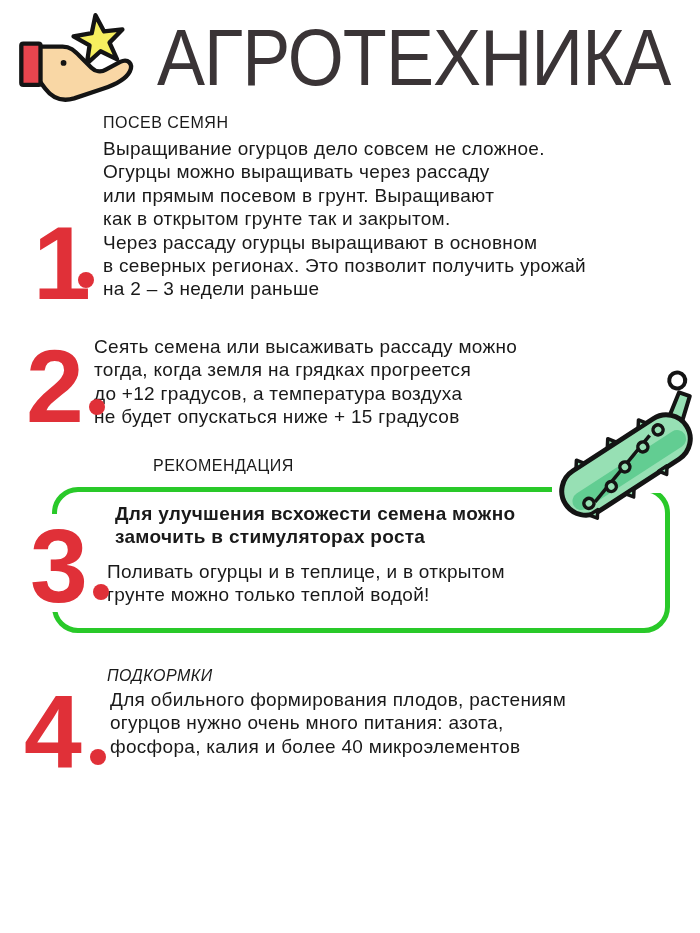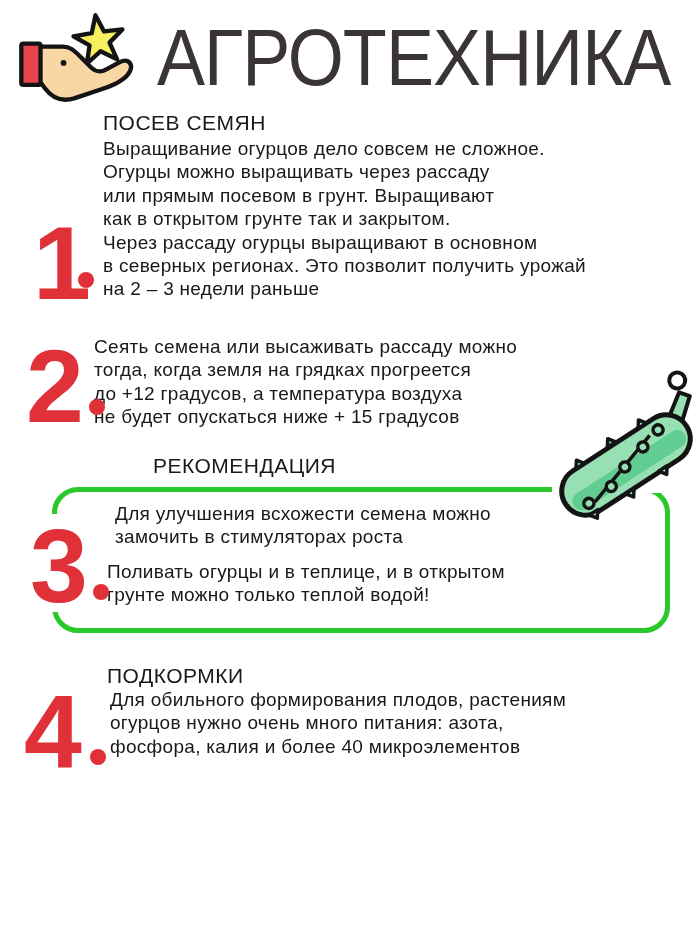--- a/index.html
+++ b/index.html
@@ -8,47 +8,47 @@
     font-family:"Liberation Sans","DejaVu Sans",sans-serif;color:#191919;
   }
   .abs{position:absolute;}
   
   .logo{left:14px;top:12px;width:126px;height:96px;}
   .title{
     left:157px;top:18px;font-size:80px;line-height:1;color:#3A3436;
     transform:scaleX(0.90);transform-origin:left top;white-space:nowrap;letter-spacing:-1px;
   }
   
-  .h2{font-size:21px;line-height:26px;letter-spacing:0.5px;white-space:nowrap;}
+  .h2{font-size:16px;line-height:26px;letter-spacing:0.5px;white-space:nowrap;}
   .body{font-size:19px;line-height:23.4px;letter-spacing:0.3px;white-space:pre-line;}
   
   .bignum{font-size:104px;line-height:1;font-weight:bold;color:#E03038;}
   .numdot{width:16px;height:16px;border-radius:50%;background:#E03038;}
   
   .s1-head{left:103px;top:110px;}
   .s1-body{left:103px;top:137px;width:592px;}
   .n1{left:33px;top:211px;}
   .d1{left:78px;top:272px;}
   
   .s2-body{left:94px;top:335px;width:560px;}
   .n2{left:26px;top:334px;}
   .d2{left:89px;top:399px;}
   
   .rec-head{left:113px;top:453px;margin-left:40px;}
   .recbox{
     left:52px;top:487px;width:618px;height:146px;box-sizing:border-box;
     border:5px solid #29C929;border-radius:26px;background:#ffffff;z-index:0;
   }
-  .tip1{left:115px;top:502px;width:520px;z-index:1;}
+  .tip1{left:115px;top:502px;width:520px;z-index:1;font-weight:bold;}
   .tip2{left:107px;top:560px;width:540px;z-index:1;}
   .n3wrap{left:24px;top:514px;width:84px;height:98px;background:#ffffff;z-index:2;}
   .n3{left:6px;top:0px;}
   .d3{left:93px;top:584px;z-index:3;}
   
-  .s4-head{left:107px;top:663px;}
+  .s4-head{left:107px;top:663px;font-style:italic;}
   .s4-body{left:110px;top:688px;width:592px;}
   .n4{left:24px;top:680px;}
   .d4{left:90px;top:749px;}
   
   .cuke{left:552px;top:381px;width:148px;height:112px;background:#ffffff;z-index:3;}
   .cuke svg{overflow:visible;display:block;}
 </style>
 </head>
 <body>
 

